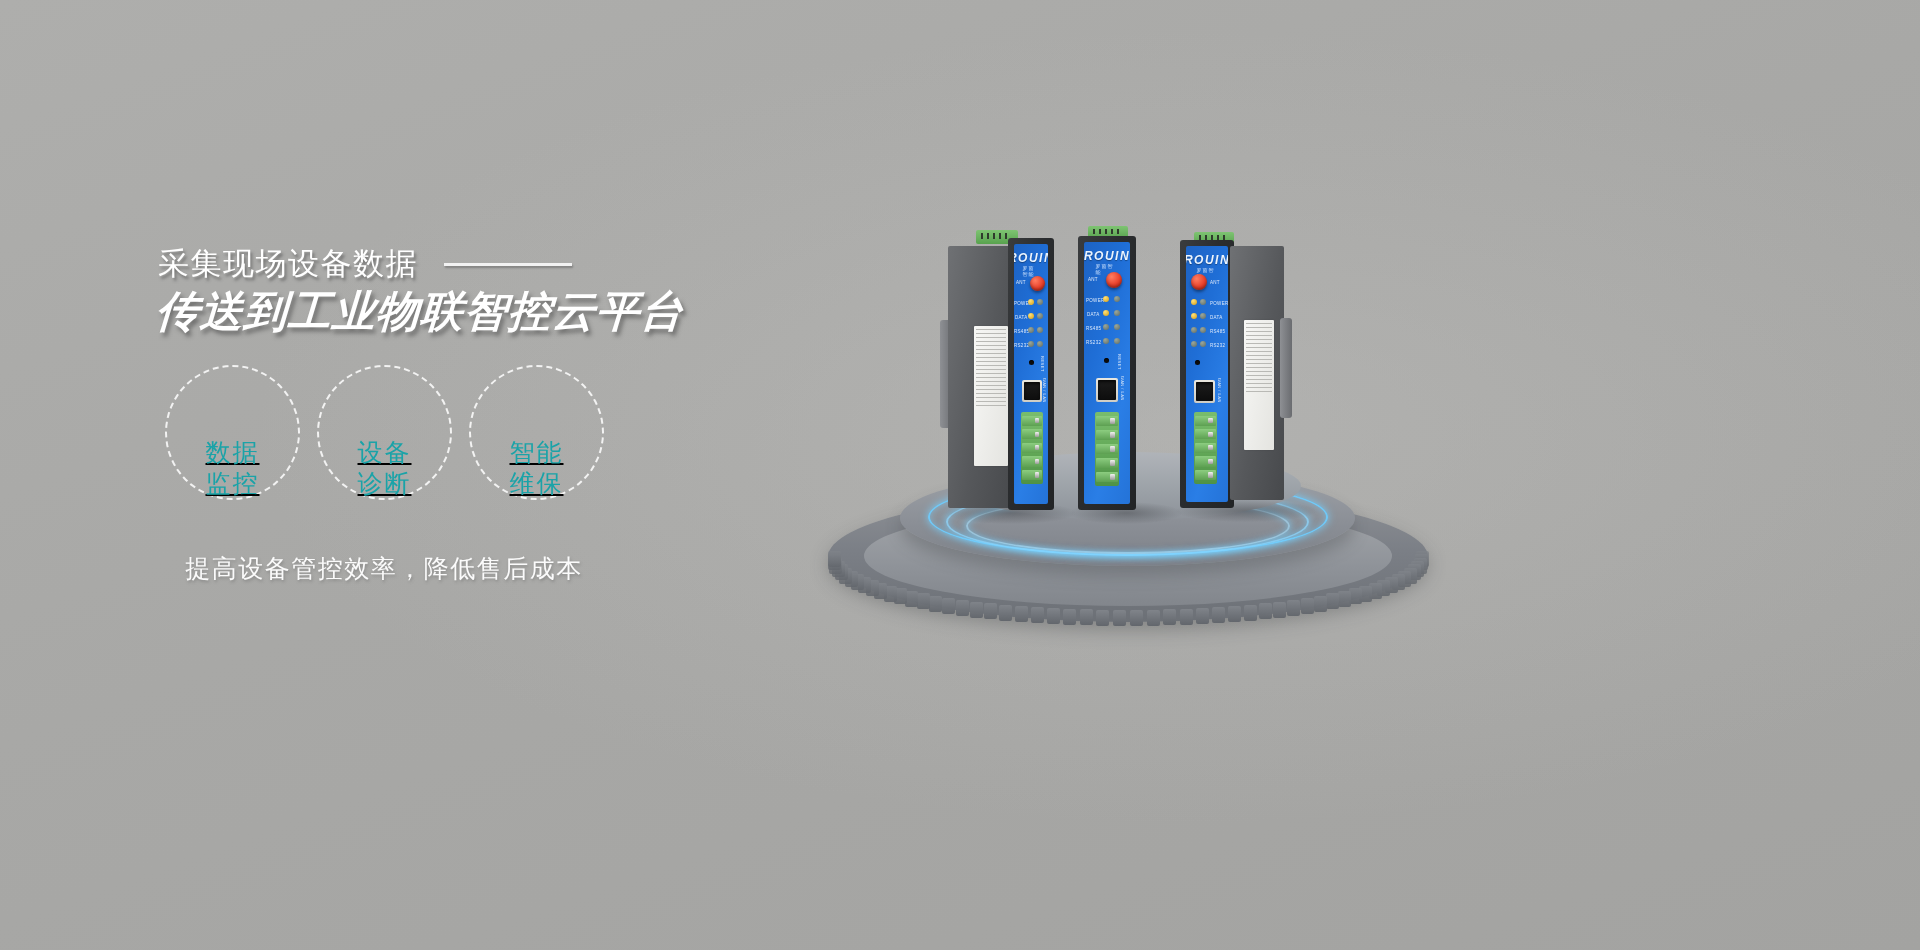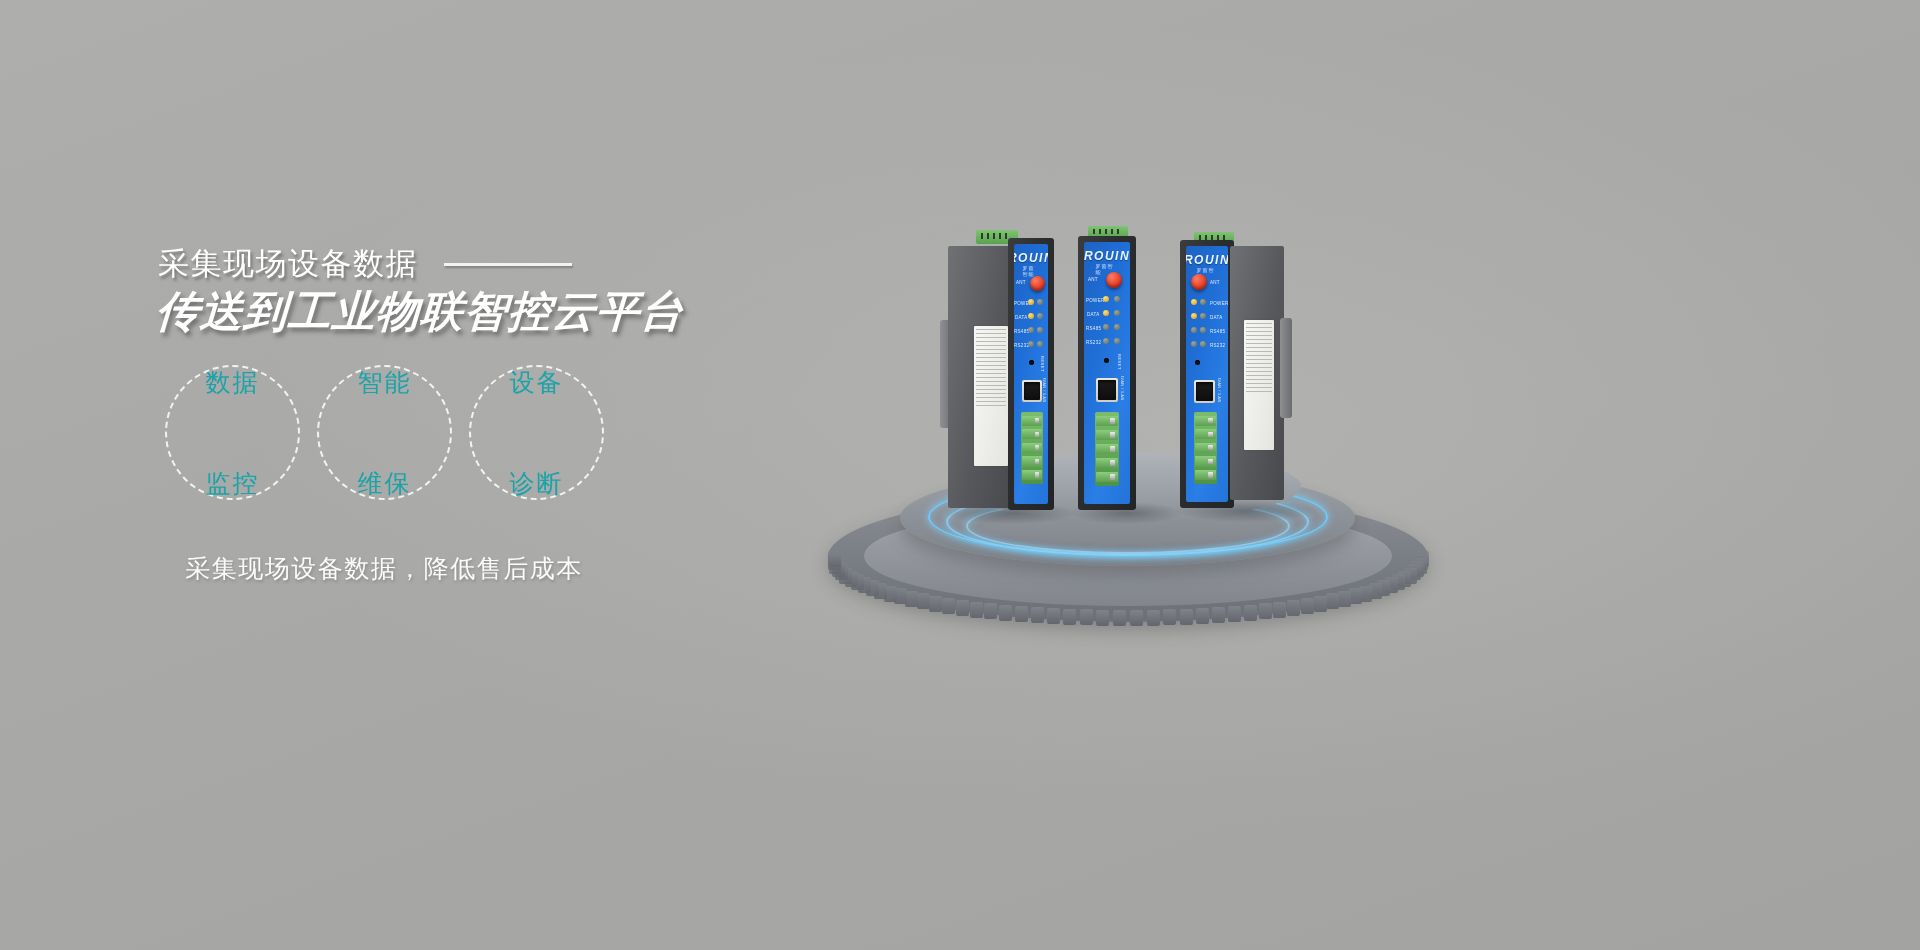--- a/index.html
+++ b/index.html
@@ -44,22 +44,23 @@
 
   
   .circles {
     position:absolute; left:165px; top:365px;
     display:flex; gap:17px;
   }
   .circle {
     width:135px; height:135px; border-radius:50%;
     border:2px dashed rgba(255,255,255,0.85);
     display:flex; flex-direction:column;
-    align-items:center; justify-content:space-between;
+    align-items:center; justify-content:flex-end;
     line-height:1.22;
+    text-decoration:underline;
   }
   .circle span {
     font-size:25px; color:#1aa3a8; letter-spacing:2px;
     display:block; text-align:center;
   }
 
   .sub-big {
     position:absolute; left:0; top:498px; width:760px;
     text-align:center; padding-left:10px;
     font-size:30px; color:#ffffff; letter-spacing:2px;
@@ -241,30 +242,30 @@
     </div>
 
     <div class="headline">传送到工业物联智控云平台</div>
 
     <div class="circles">
       <div class="circle">
         <span>数据</span>
         <span>监控</span>
       </div>
       <div class="circle">
+        <span>设备</span>
+        <span>诊断</span>
+      </div>
+      <div class="circle">
         <span>智能</span>
         <span>维保</span>
       </div>
-      <div class="circle">
-        <span>设备</span>
-        <span>诊断</span>
-      </div>
     </div>
 
-    <div class="sub-small">采集现场设备数据，降低售后成本</div>
+    <div class="sub-small">提高设备管控效率，降低售后成本</div>
   </div>
 
   <div class="scene">
 
     <div class="gear-ring">
       <div class="gear-ring-ellipse"></div>
       <div class="gear-teeth" id="teeth">
           <div class="tooth" style="left: 587.5px; top: 59px; opacity: 0.75;"></div>
           <div class="tooth" style="left: 587.021px; top: 62.3682px; opacity: 0.764272;"></div>
           <div class="tooth" style="left: 585.584px; top: 65.7255px; opacity: 0.778498;"></div>

